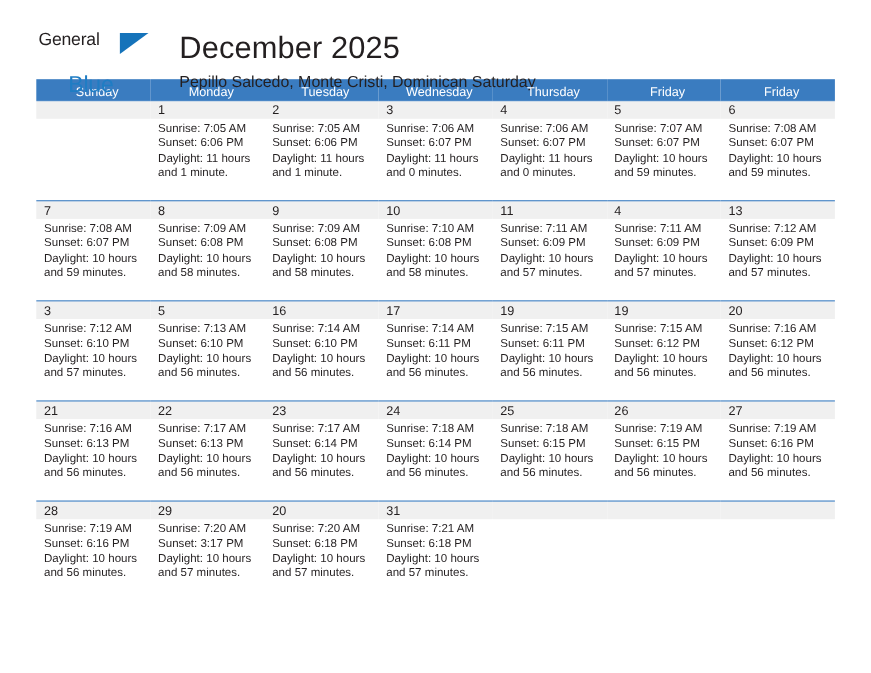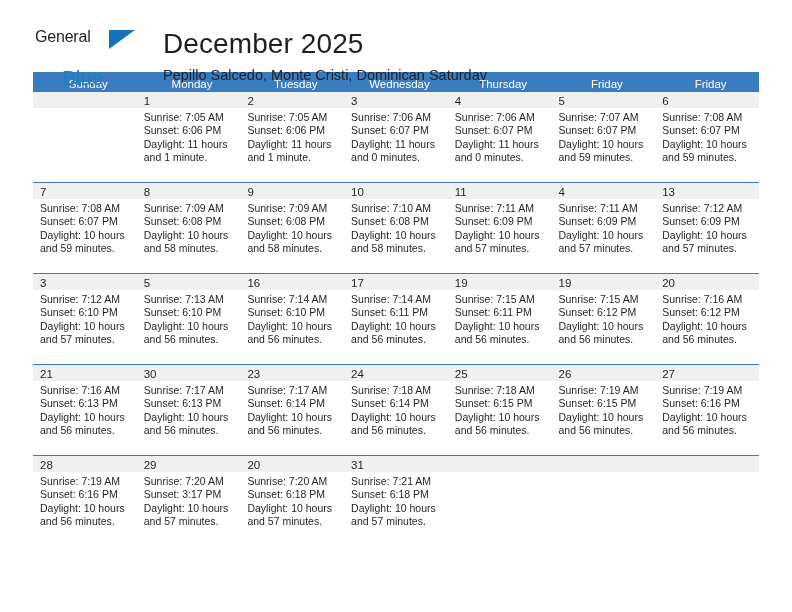--- a/index.html
+++ b/index.html
@@ -405,21 +405,21 @@
               <div class="info">
                 <div>Sunrise: 7:16 AM</div>
                 <div>Sunset: 6:13 PM</div>
                 <div>Daylight: 10 hours</div>
                 <div>and 56 minutes.</div>
               </div>
             </div>
           </td>
           <td>
             <div class="daycell">
-              <div class="daynum-band">30</div>
+              <div class="daynum-band">22</div>
               <div class="info">
                 <div>Sunrise: 7:17 AM</div>
                 <div>Sunset: 6:13 PM</div>
                 <div>Daylight: 10 hours</div>
                 <div>and 56 minutes.</div>
               </div>
             </div>
           </td>
           <td>
             <div class="daycell">

